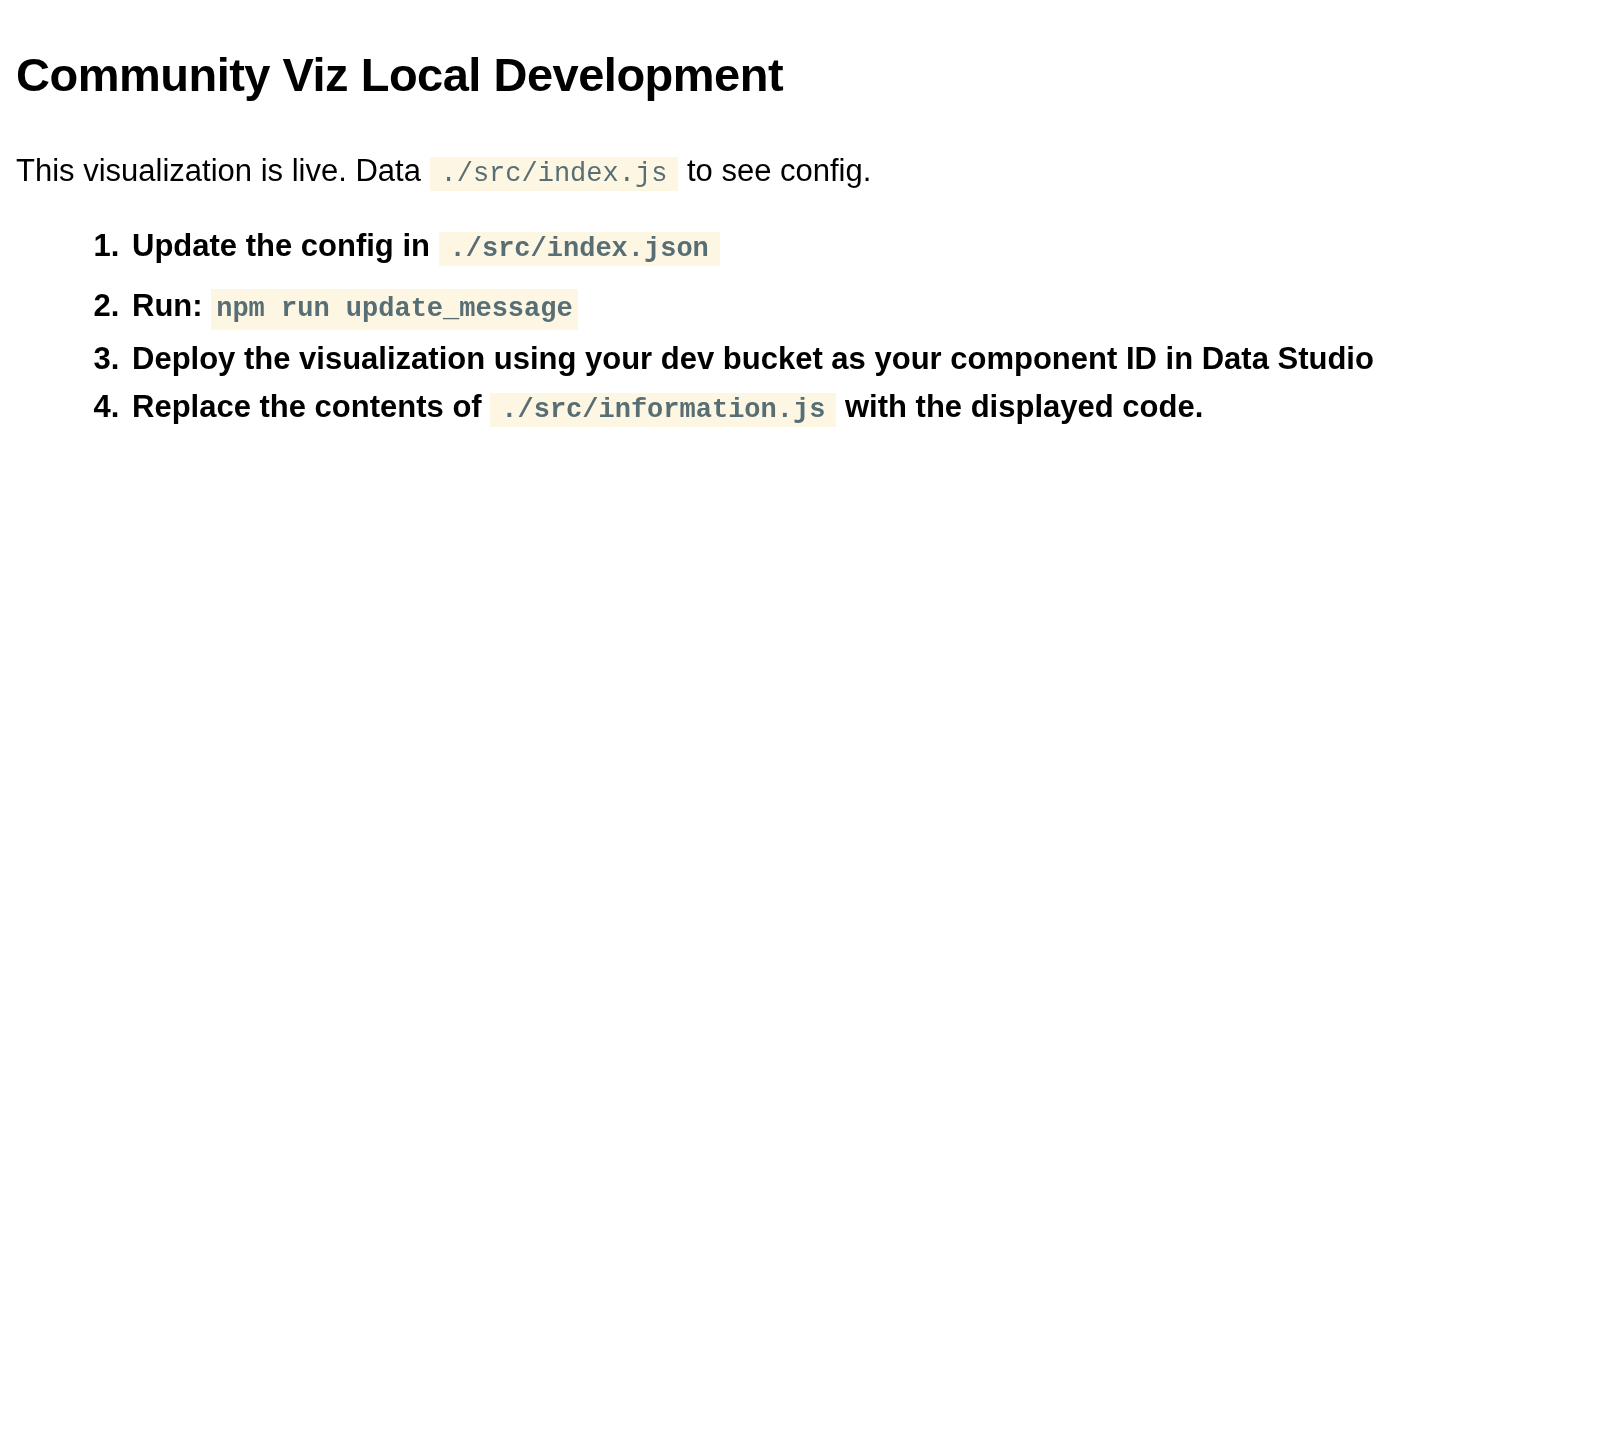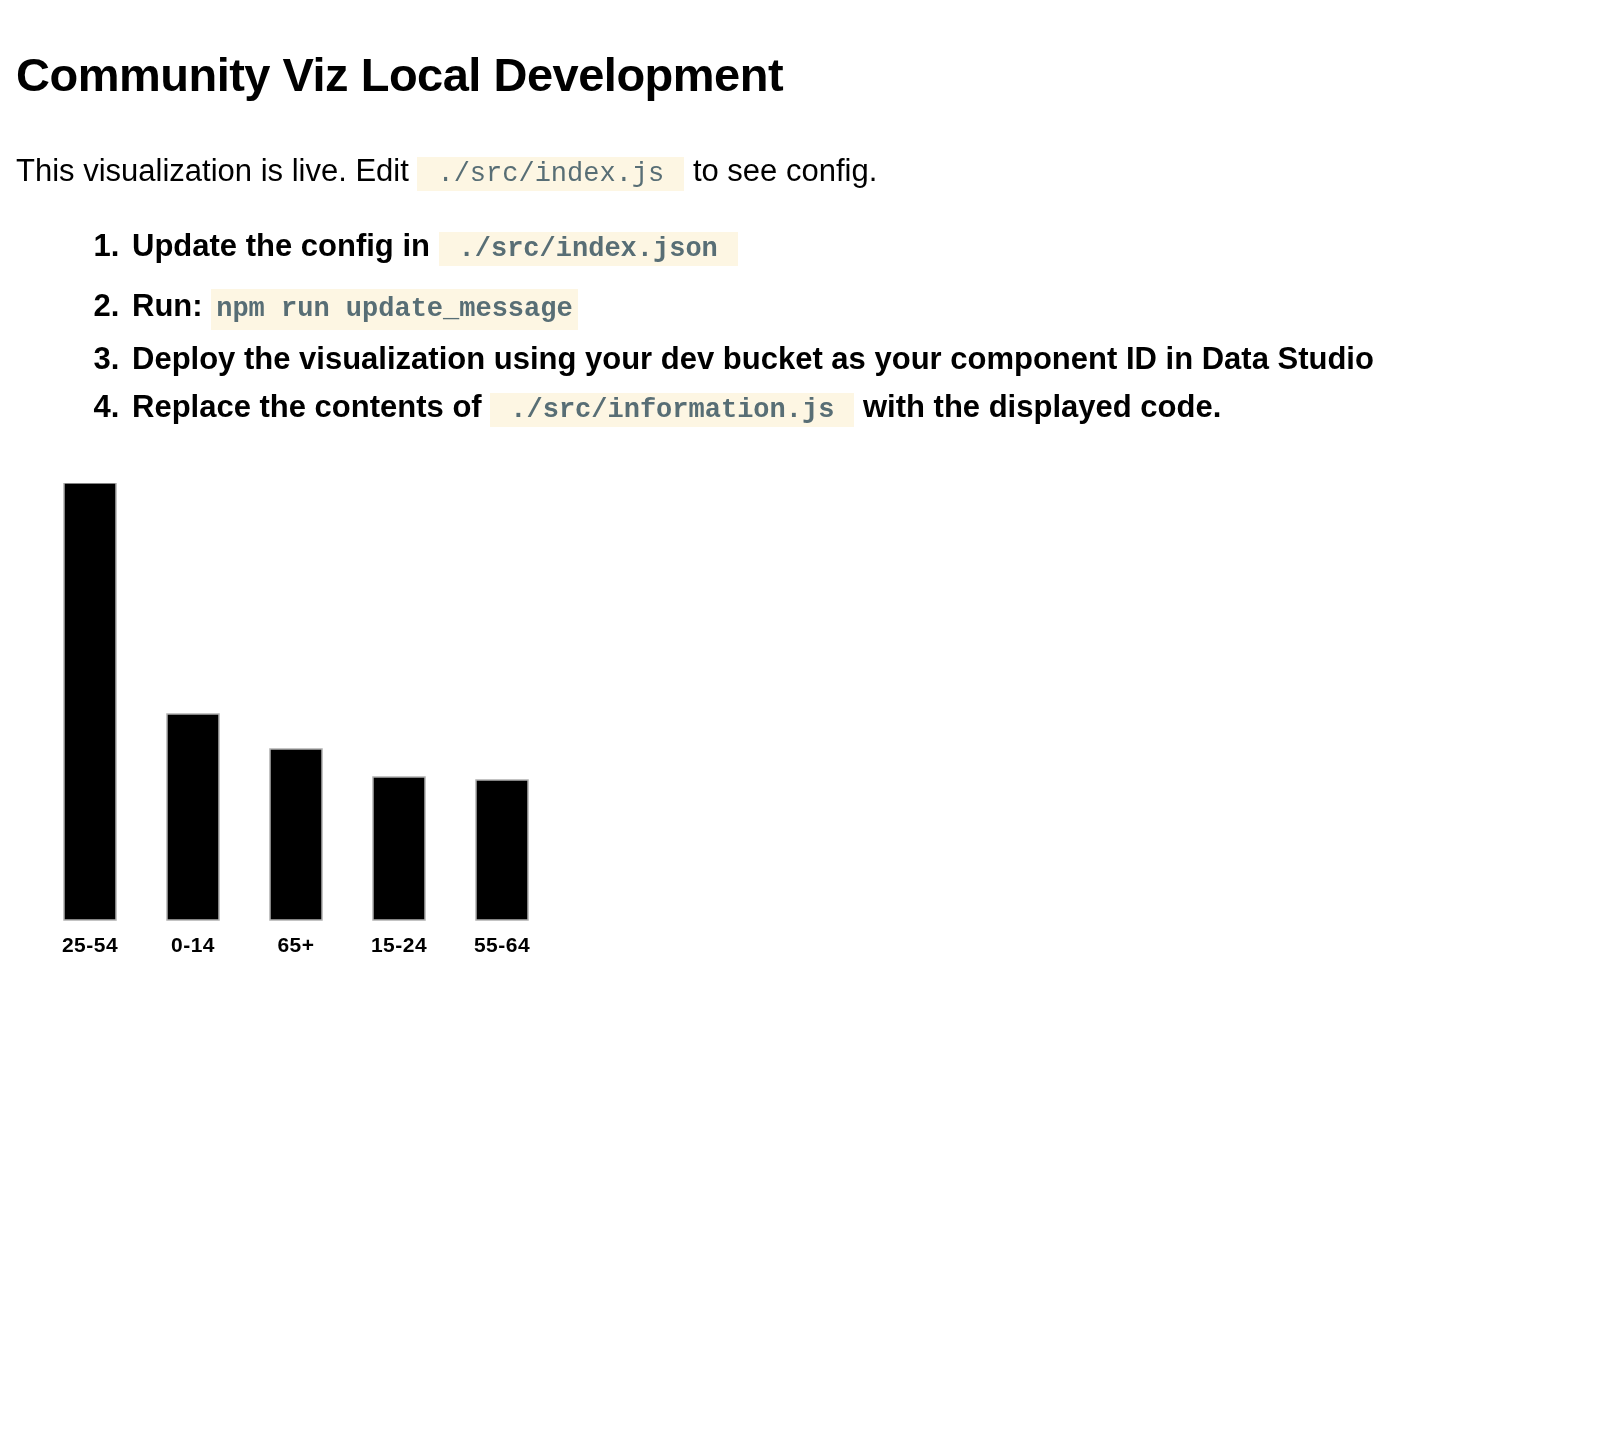--- a/index.html
+++ b/index.html
@@ -39,21 +39,21 @@
   }
   p.para-intro { padding-top: 48px; }
   p.para-update { padding-top: 48px; }
   p.para-more { padding-top: 43px; }
 
   code.inline-code {
     font-family: "Liberation Mono", "DejaVu Sans Mono", monospace;
     background: #fdf6e3;
     color: #586e75;
     font-size: 27px;
-    padding: 2px 20px;
+    padding: 2px 11px;
     border-radius: 0;
     white-space: pre;
   }
 
   ol.steps {
     font-size: 31px;
     line-height: 1.36;
     margin: 0;
     padding: 32px 0 0 0;
     list-style-position: outside;
@@ -111,48 +111,30 @@
     stroke-width: 1.5;
   }
 </style>
 </head>
 <body>
 
 <div class="page">
 
   <h1 class="title">Community Viz Local Development</h1>
 
-  <p class="para para-intro"><span>This visualization is live. Edit </span><code class="inline-code">./src/index.js</code><span> to see config.</span></p>
+  <p class="para para-intro"><span>This visualization is live. Data </span><code class="inline-code">./src/index.js</code><span> to see config.</span></p>
 
 
   <ol class="steps">
     <li><span>Update the config in </span><code class="inline-code">./src/index.json</code><span></span></li>
 
     <li class="li-run"><span>Run:</span>
       <pre class="code-block">npm run update_message</pre>
     </li>
 
     <li><span>Deploy the visualization using your dev bucket as your component ID in Data Studio</span></li>
 
     <li><span>Replace the contents of </span><code class="inline-code">./src/information.js</code><span> with the displayed code.</span></li>
   </ol>
 
 
-  <div class="chart-wrap">
-    <svg class="chart-svg" id="chart-svg" width="760" height="520" viewBox="0 0 760 520">
-      <g id="bars-group">
-          <rect x="17" y="0" width="52" height="437" class="bar-rect"></rect>
-          <rect x="120" y="231" width="52" height="206" class="bar-rect"></rect>
-          <rect x="223" y="266" width="52" height="171" class="bar-rect"></rect>
-          <rect x="326" y="294" width="52" height="143" class="bar-rect"></rect>
-          <rect x="429" y="297" width="52" height="140" class="bar-rect"></rect>
-        </g>
-      <g id="labels-group">
-          <text x="43" y="469" text-anchor="middle" class="axis-label">25-54</text>
-          <text x="146" y="469" text-anchor="middle" class="axis-label">0-14</text>
-          <text x="249" y="469" text-anchor="middle" class="axis-label">65+</text>
-          <text x="352" y="469" text-anchor="middle" class="axis-label">15-24</text>
-          <text x="455" y="469" text-anchor="middle" class="axis-label">55-64</text>
-        </g>
-    </svg>
-  </div>
 
 </div>
 
 </body></html>

